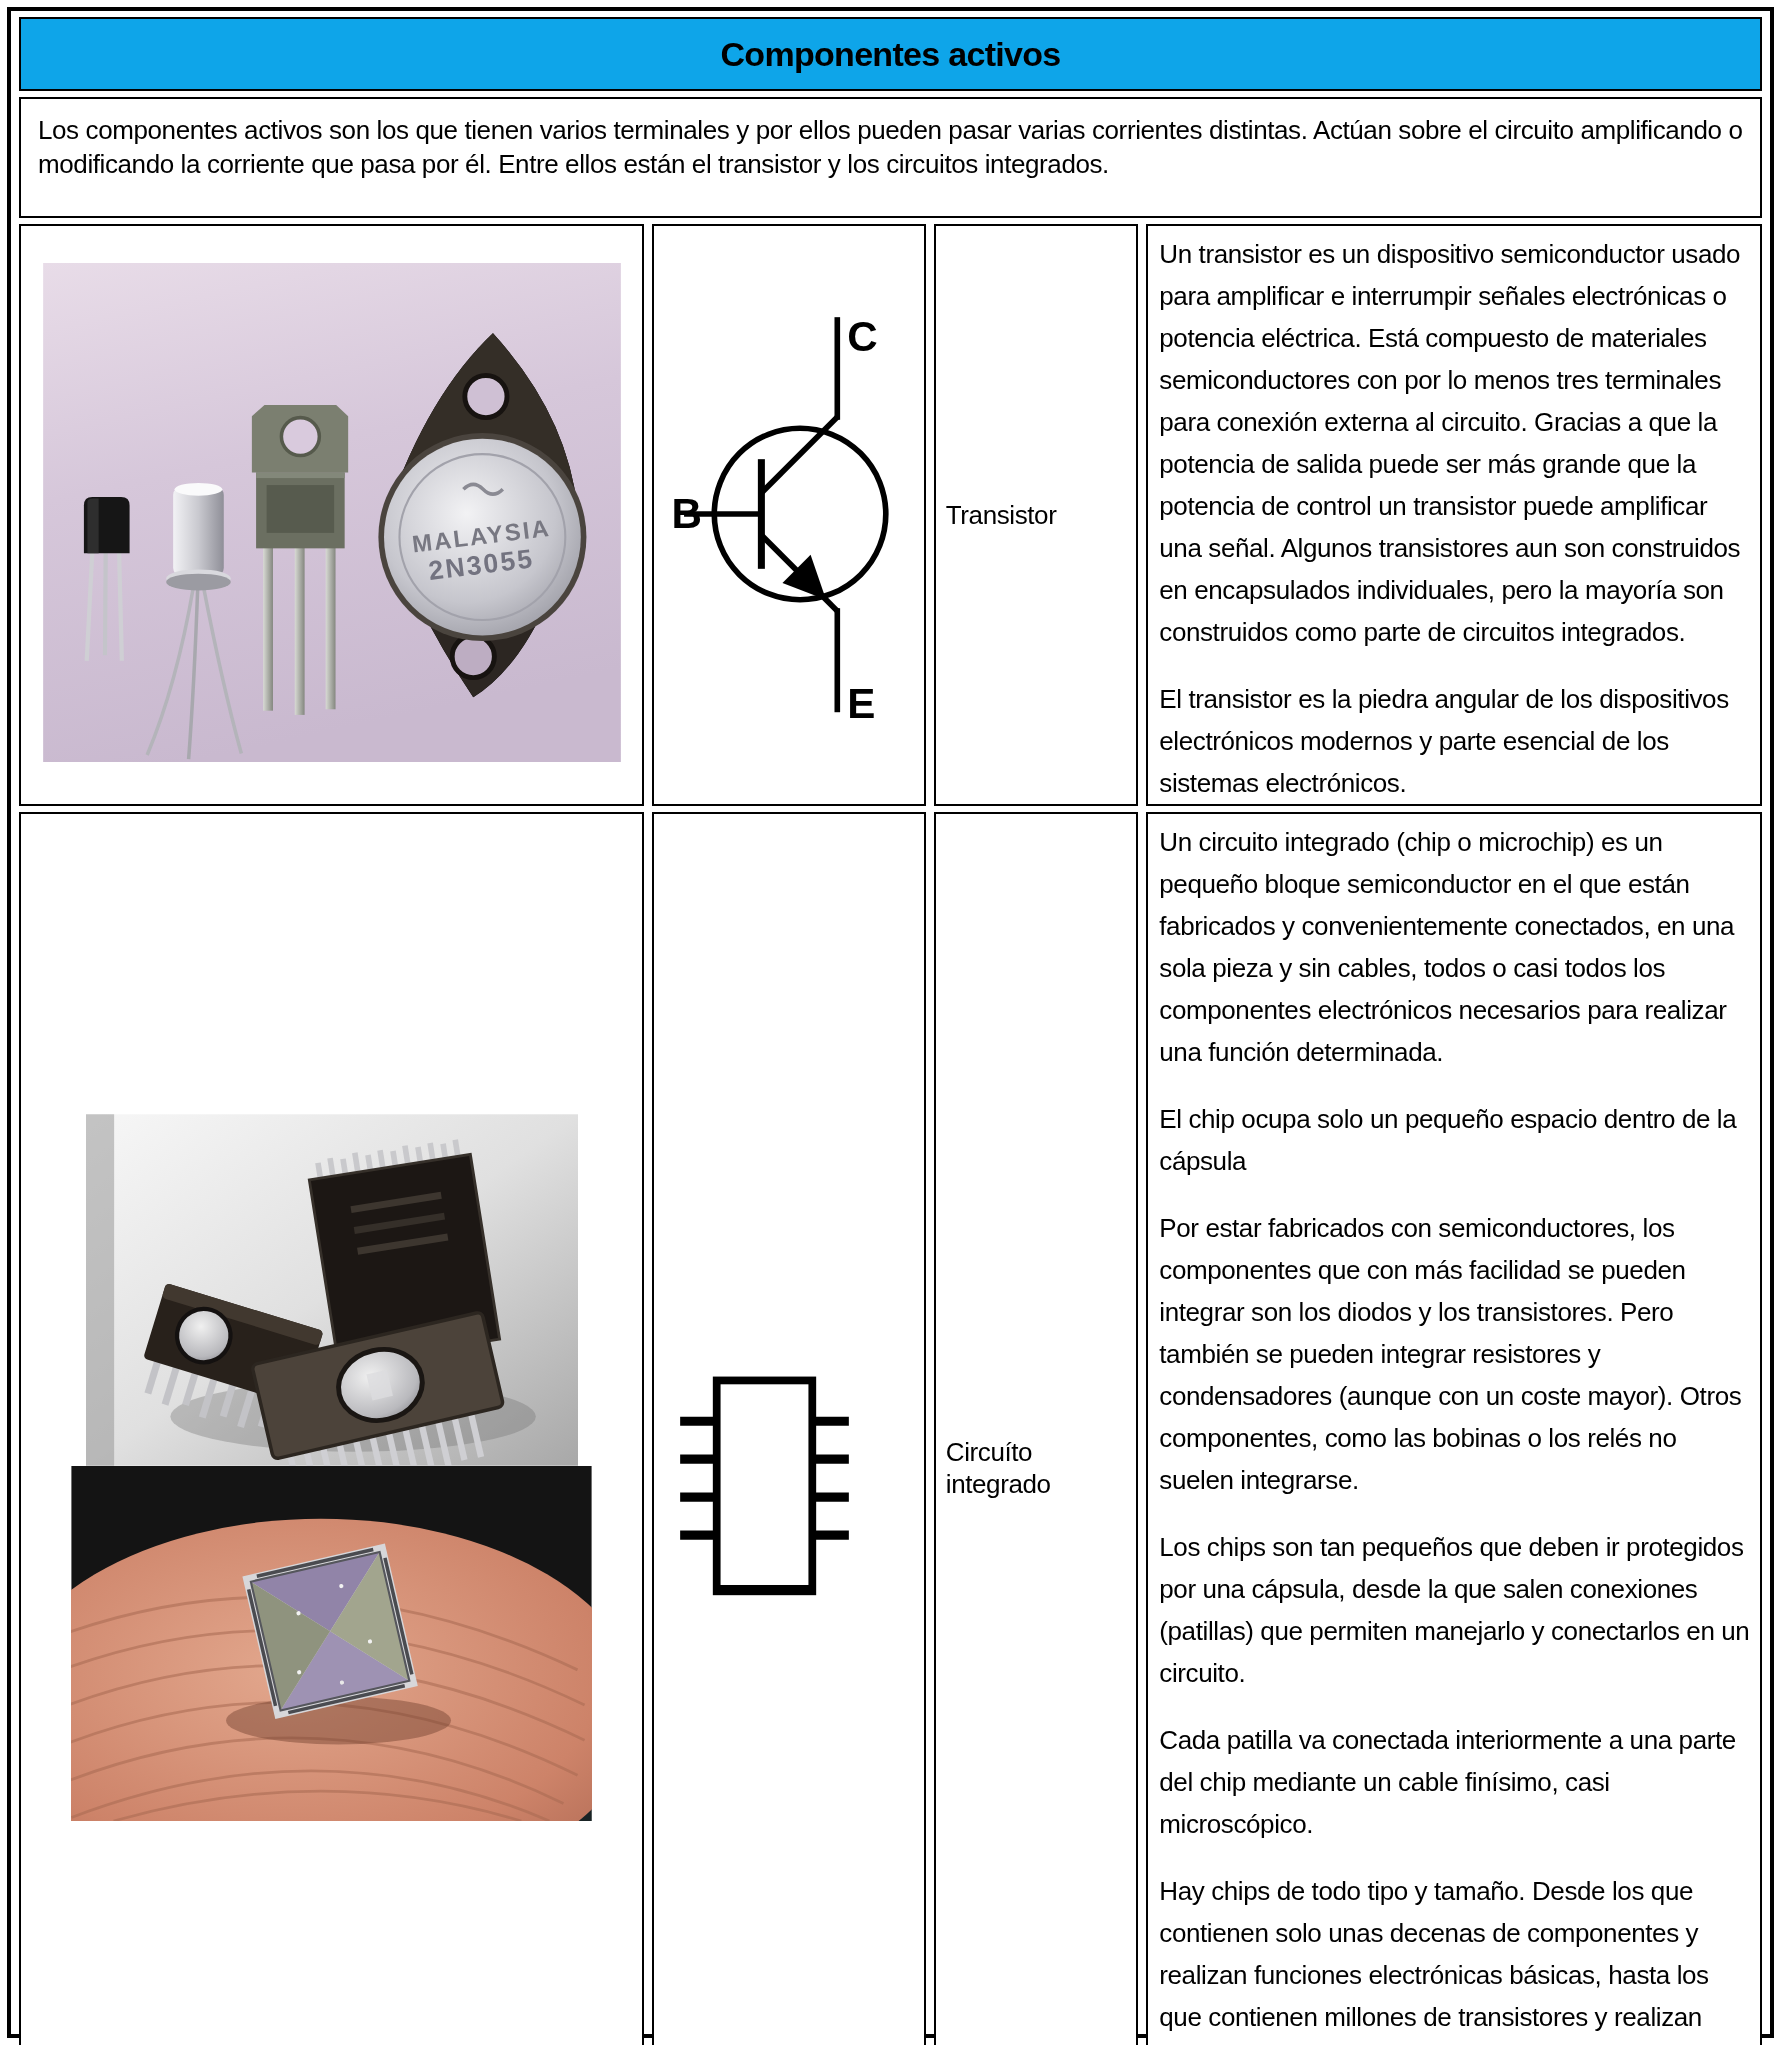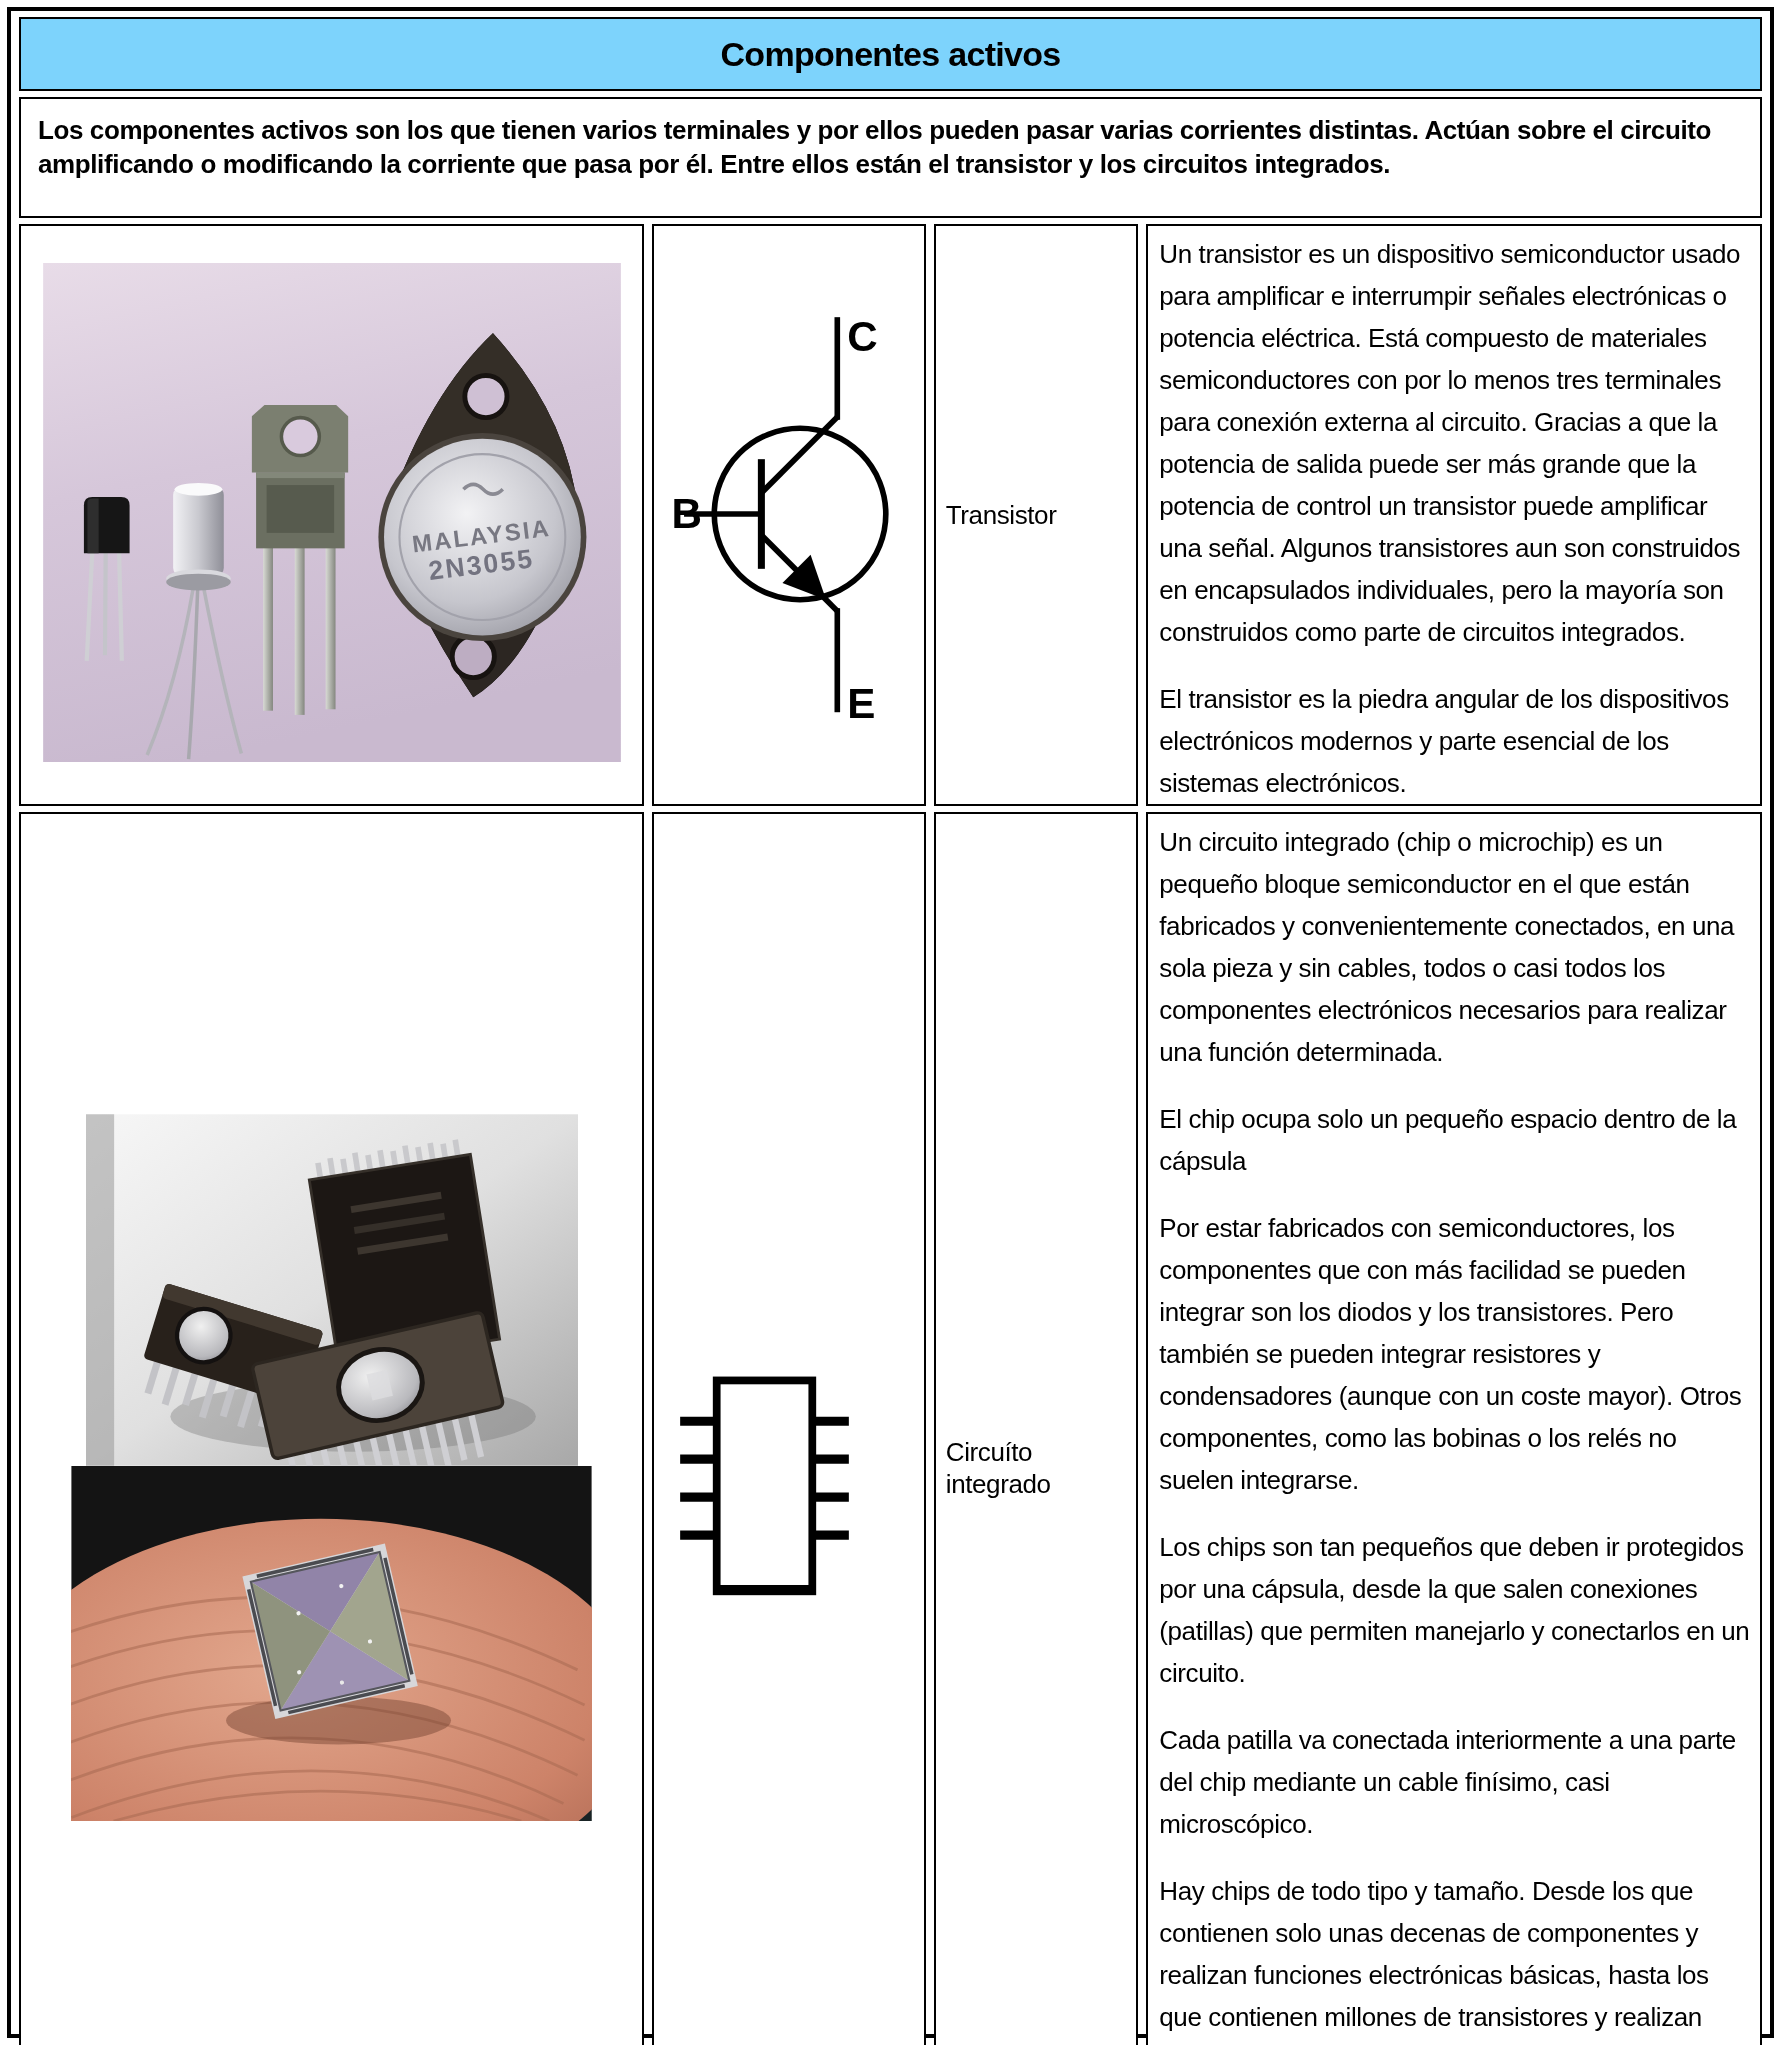--- a/index.html
+++ b/index.html
@@ -1,22 +1,22 @@
 <!DOCTYPE html>
 <html style="font-size:11.3px"><head>
 <meta charset="utf-8">
 <style>
   html,body{margin:0;padding:0;background:#ffffff;}
   body{width:1786px;height:2046px;position:relative;font-family:"Liberation Sans",sans-serif;color:#000;}
   .frame{position:absolute;left:7px;top:7px;width:1759px;height:2023px;border:4.2px solid #000;}
   table.doc{border-collapse:separate;border-spacing:8.4px 6.3px;width:100%;table-layout:fixed;}
   td{border:2.8px solid #000;vertical-align:top;background:#fff;overflow:hidden;}
-  .title-cell{background:#7dd3fc;height:68px;text-align:center;vertical-align:middle;}
+  .title-cell{background:#0ea5e9;height:68px;text-align:center;vertical-align:middle;}
   .title-cell span{font-size:34px;font-weight:bold;letter-spacing:-0.7px;}
-  .intro-cell{height:97px;padding:9.8px 17px;font-weight:bold;}
+  .intro-cell{height:97px;padding:9.8px 17px;}
   .intro-cell p{margin:4.2px 0 0 0;font-size:26px;line-height:34px;letter-spacing:-0.4px;}
   .hcell{background:#87C7E6;height:62px;text-align:center;vertical-align:middle;font-size:29.5px;font-weight:bold;letter-spacing:-0.7px;}
   .photo-cell{text-align:center;}
   .photo-cell.r1{padding-top:37px;}
   .photo-cell.r2{vertical-align:middle;}
   .photo-cell svg{display:block;margin:0 auto;}
   .sym-cell{vertical-align:middle;text-align:center;}
   .name-cell{vertical-align:middle;padding:0 7px 0 9.8px;}
   .name-cell span{font-size:26px;line-height:32px;letter-spacing:-0.4px;}
   .func-cell{padding:7px 9.8px 0 11.3px;}

